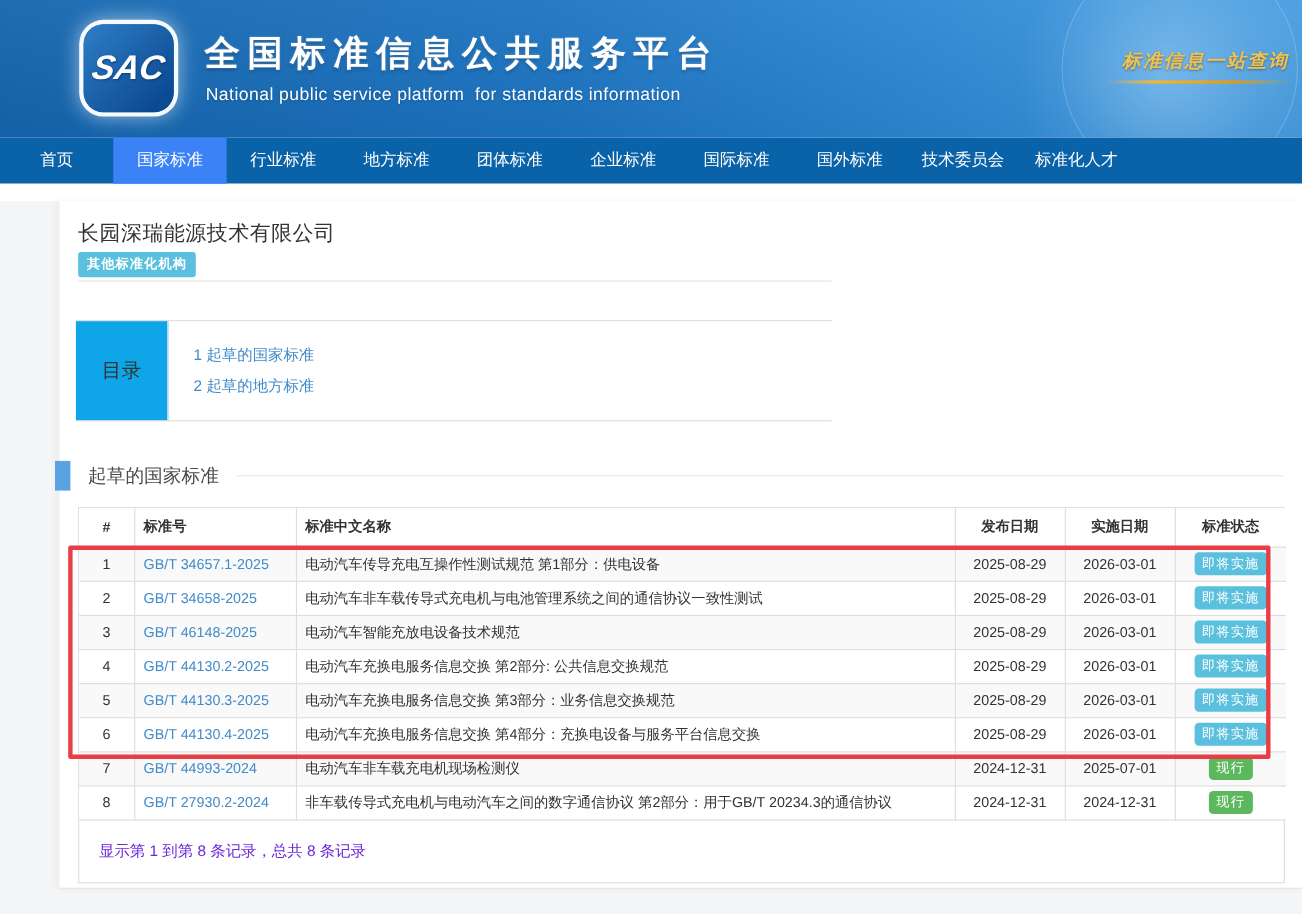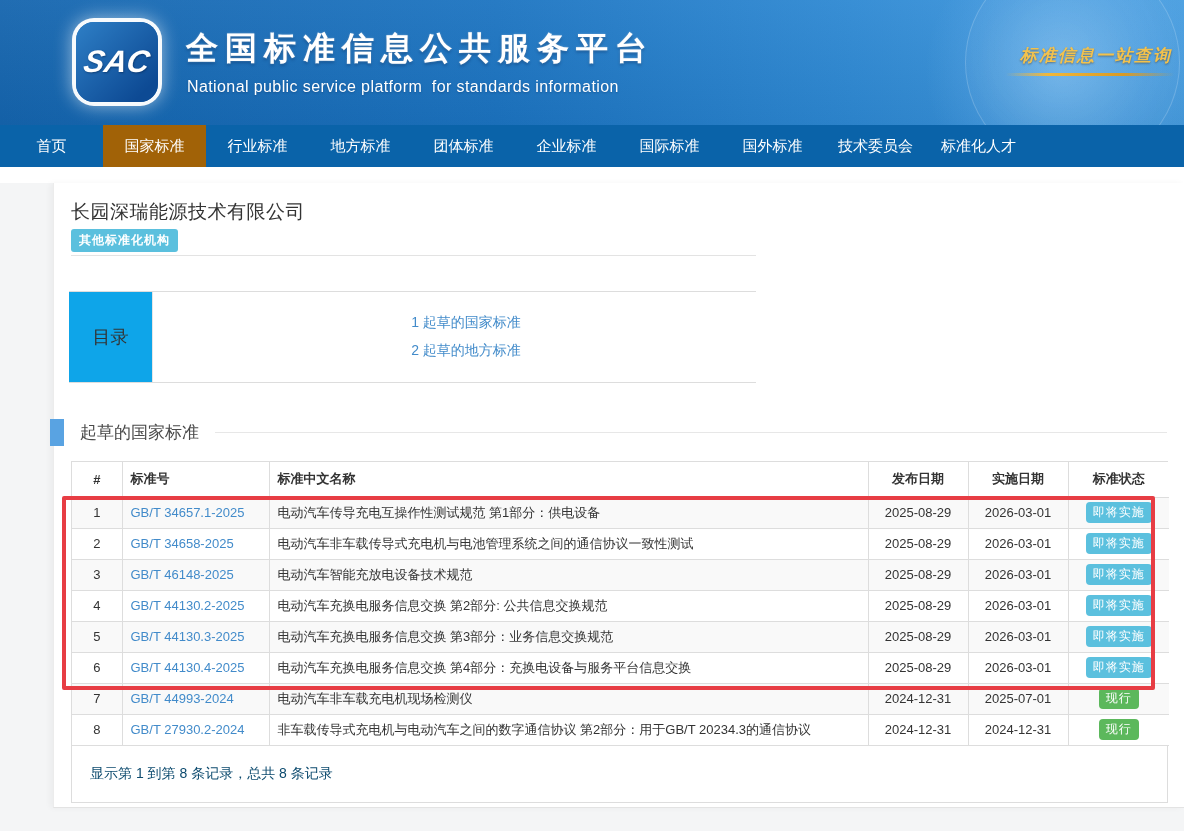--- a/index.html
+++ b/index.html
@@ -61,21 +61,21 @@
   }
 
   
   .nav {
     height:42px; background:#0a63a9; display:flex; 
   }
   .nav-item {
     width:103px; line-height:42px; text-align:center;
     color:#fff; font-size:15px; cursor:pointer; white-space:nowrap;
   }
-  .nav-item.active { background:#a16207; }
+  .nav-item.active { background:#3b82f6; }
 
   
   .top-gap { height:16px; background:#fff; }
   .card {
     position:relative; margin-left:53px; height:625px; background:#fff;
     border-left:1px solid #ececec; border-bottom:1px solid #e3e3e3;
     box-shadow:-3px 0 6px rgba(0,0,0,0.04);
   }
   .company-name {
     position:absolute; left:17px; top:16px; margin:0;
@@ -95,21 +95,21 @@
     border-top:1px solid #ddd; border-bottom:1px solid #ddd;
     display:flex;
   }
   .toc-label {
     width:84px; background:#0ea5e9; border-right:1px solid #e5e5e5;
     display:flex; align-items:center; justify-content:center;
     font-size:18px; color:#333;
   }
   .toc-links {
     flex:1; display:flex; flex-direction:column; justify-content:center;
-    gap:10px; padding-left:23px;align-items:center;
+    gap:10px; padding-left:23px;
   }
   .toc-links a {
     color:#428bca; font-size:14px; text-decoration:none; width:fit-content;
   }
 
   .section-head {
     position:absolute; left:-4px; top:236px; right:17px;
     display:flex; align-items:center;
   }
   .section-marker { width:14px; height:27px; background:#59a3e2; margin-right:16px; flex:none; }
@@ -139,21 +139,21 @@
   .col-c { text-align:center; }
   .col-l { text-align:left; }
   td.name-cell { }
   td a { color:#428bca; text-decoration:none; }
   .badge {
     display:inline-block; padding:3px 7px; border-radius:4px;
     color:#fff; font-size:12px; line-height:1.2; letter-spacing:1px;
   }
   .badge.upcoming { background:#5bc0de; }
   .badge.current  { background:#5cb85c; }
-  .summary { padding:19px 10px 19px 18px; font-size:14px; color:#0c4a6e; }
+  .summary { padding:19px 10px 19px 18px; font-size:14px; color:#6d28d9; }
 
   
   .red-annotation {
     position:absolute; left:62px; top:496px; width:1093px; height:194px;
     border:4px solid #e73d44; border-radius:2px;
     pointer-events:none; z-index:5;
   }
 </style>
 </head>
 <body>

